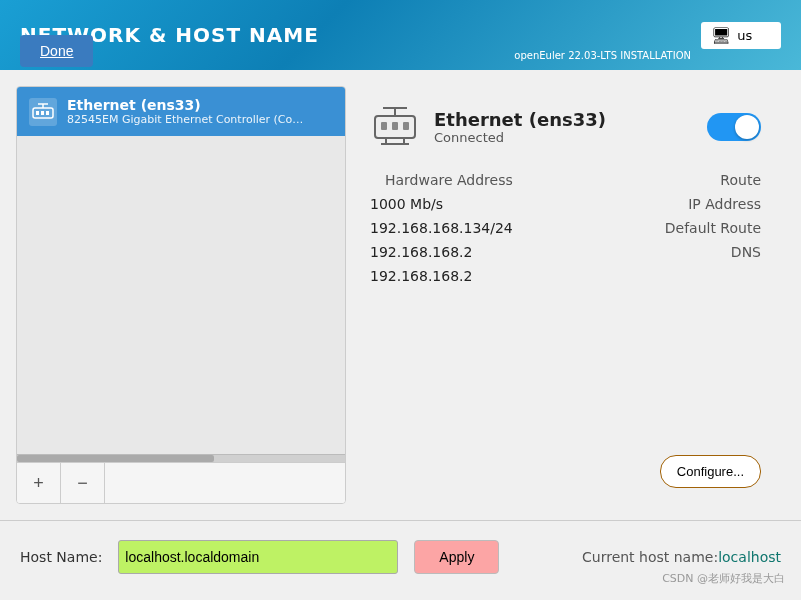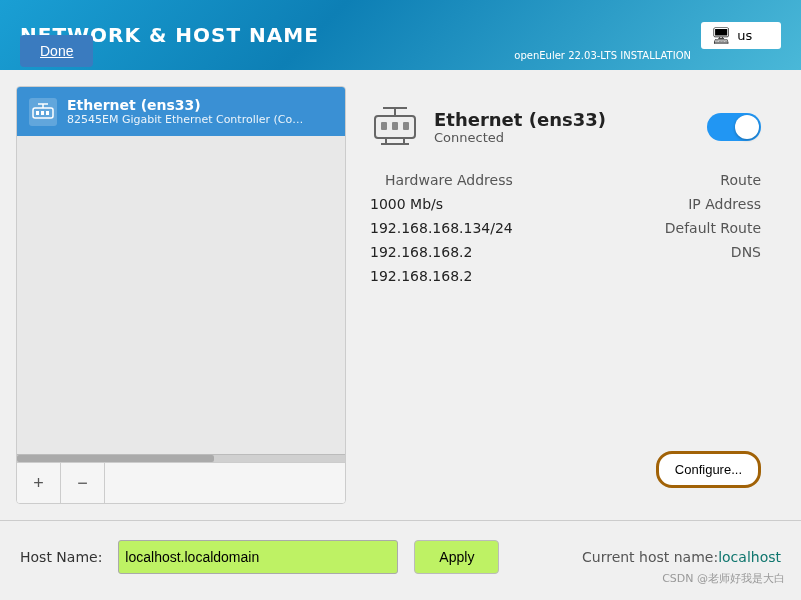--- a/index.html
+++ b/index.html
@@ -228,21 +228,21 @@
       color: #555;
       white-space: nowrap;
     }
     .detail-value {
       color: #222;
       font-weight: 500;
     }
 
     .configure-btn {
       background: white;
-      border: 3px solid #a16207;
+      border: 1px solid #a16207;
       border-radius: 16px;
       padding: 8px 16px;
       font-size: 13px;
       cursor: pointer;
       align-self: flex-end;
       margin-top: auto;
     }
 
     
     .bottom-bar {
@@ -262,21 +262,21 @@
     }
     .hostname-input {
       width: 280px;
       padding: 8px 6px;
       font-size: 14px;
       border: 1px solid #aaa;
       border-radius: 3px;
       background: #bef264;
     }
     .apply-button {
-      background: #bef264;
+      background: #fca5a5;
       border: 1px solid #bbb;
       border-radius: 4px;
       padding: 8px 24px;
       font-size: 14px;
       cursor: pointer;
     }
 
     .current-host-section {
       position: absolute;
       right: 20px;

